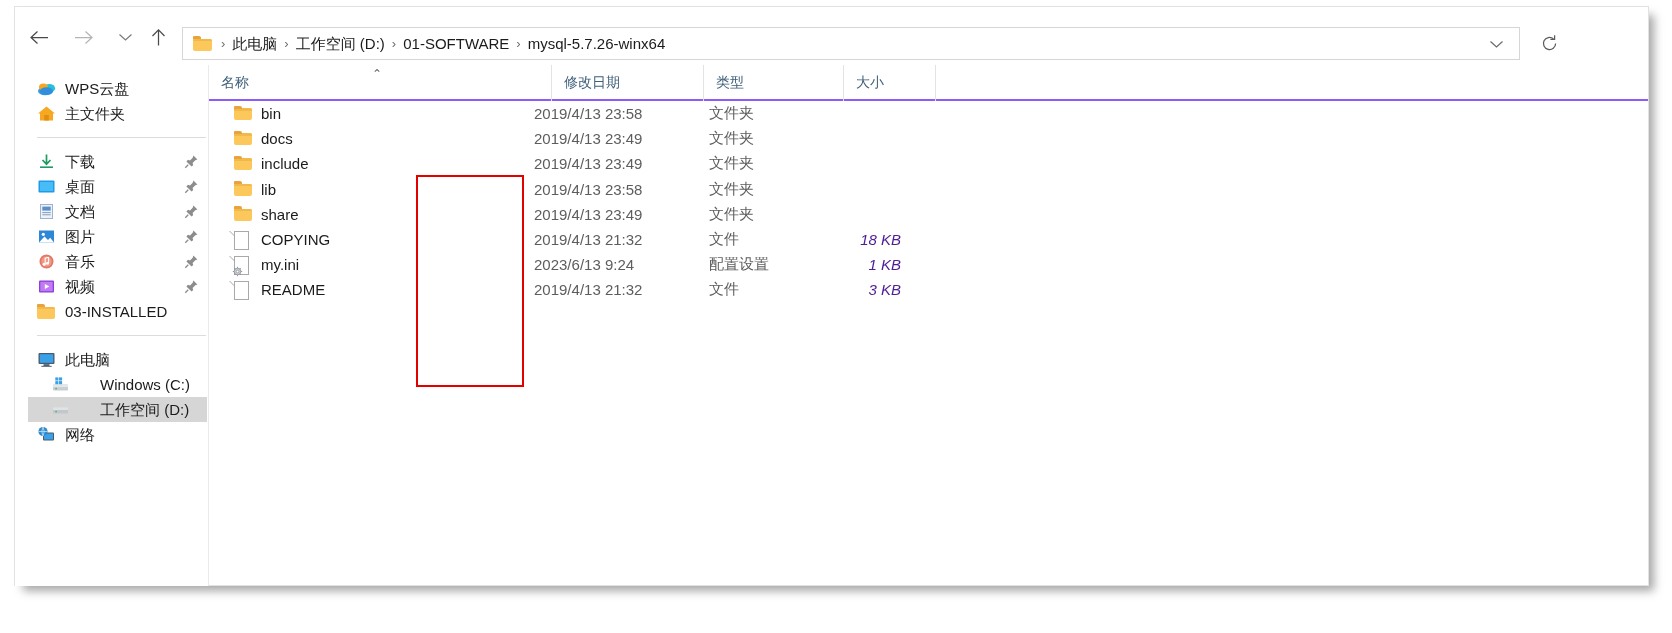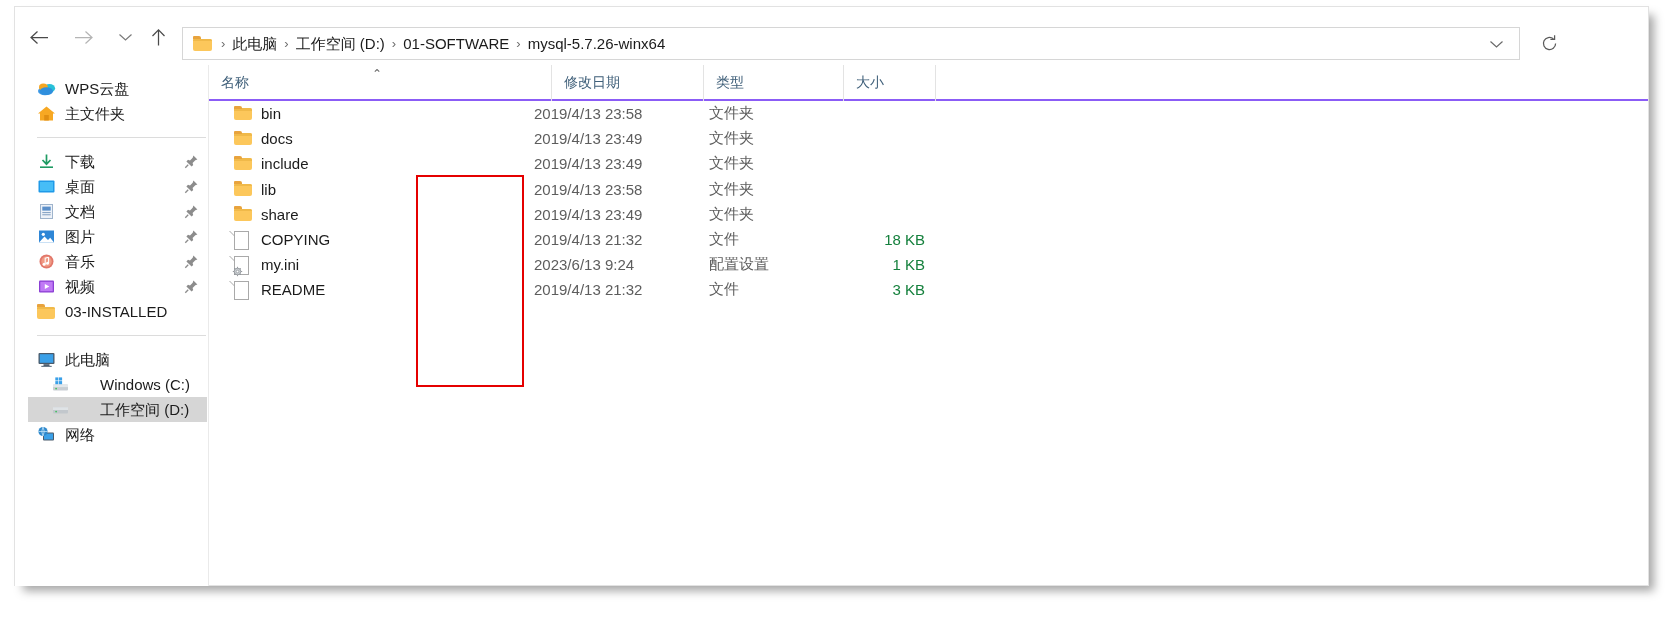--- a/index.html
+++ b/index.html
@@ -240,21 +240,21 @@
     display: flex;
     align-items: center;
     font-size: 15px;
     box-sizing: border-box;
     white-space: nowrap;
   }
 
   .cell-name { left: 25px; width: 305px; color: #1b1b1b; }
   .cell-date { left: 325px; width: 175px; color: #5d5d5d; }
   .cell-type { left: 500px; width: 134px; color: #5d5d5d; }
-  .cell-size { left: 628px; width: 88px; color: #15803d; justify-content: flex-end; }
+  .cell-size { left: 604px; width: 88px; color: #4c1d95; justify-content: flex-end; font-style: italic; }
 
   .file-icon {
     width: 18px;
     height: 18px;
     flex: 0 0 auto;
     margin-right: 9px;
     position: relative;
   }
 
   

